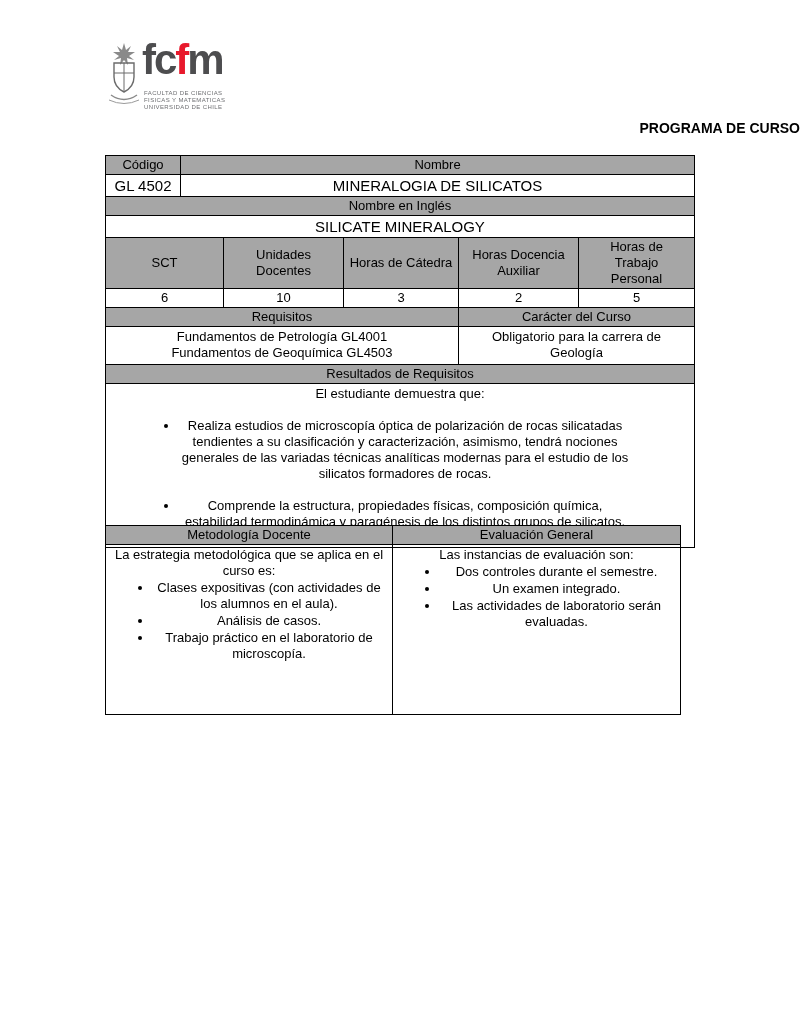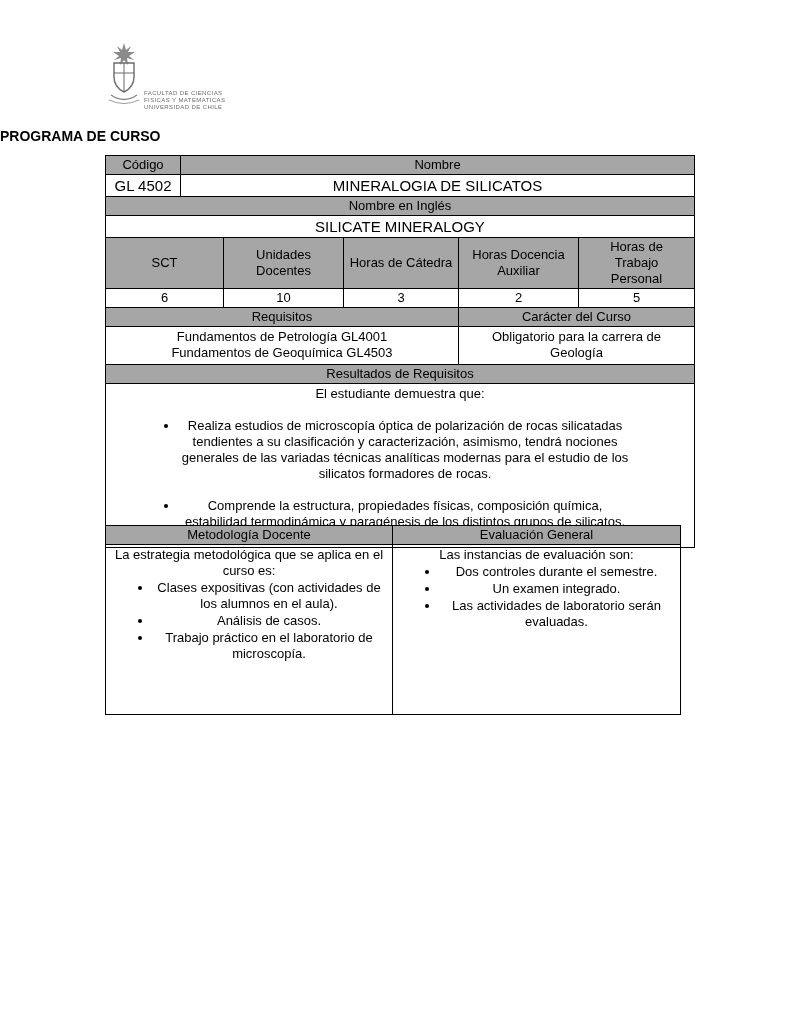--- a/index.html
+++ b/index.html
@@ -22,22 +22,22 @@
   }
   .wordmark .red { color: #e8192c; }
   .logo-caption {
     position: absolute; left: 38px; top: 48px;
     font-size: 6px; line-height: 7px; letter-spacing: 0.4px;
     color: #6d6e71; white-space: nowrap;
   }
 
   
   .doc-title {
-    position: absolute; top: 128px; left: 0; width: 800px;
-    text-align: left; font-size: 14px; font-weight: bold;
+    position: absolute; top: 120px; left: 0; width: 800px;
+    text-align: right; font-size: 14px; font-weight: bold;
   }
 
   
   .tables { position: absolute; left: 105px; top: 155px; width: 590px; }
   table { border-collapse: collapse; table-layout: fixed; width: 590px; }
   table + table { margin-top: -1px; }
   td {
     border: 1px solid #000;
     font-size: 13px; line-height: 16px;
     padding: 1px 5px;
@@ -74,20 +74,21 @@
 
   <div class="logo">
     <svg class="shield" width="36" height="64" viewBox="0 0 36 64">
       <path d="M18 1 L20 8 L25 4 L22 10 L29 10 L23 14 L28 18 L21 16 L22 23 L18 18 L14 23 L15 16 L8 18 L13 14 L7 10 L14 10 L11 4 L16 8 Z" fill="#8a8a8a"></path>
       <path d="M8 21 h20 v14 c0 9 -6 13 -10 15 c-4 -2 -10 -6 -10 -15 Z" fill="none" stroke="#6b6b6b" stroke-width="1.4"></path>
       <line x1="8" y1="31" x2="28" y2="31" stroke="#6b6b6b" stroke-width="1"></line>
       <line x1="18" y1="21" x2="18" y2="49" stroke="#6b6b6b" stroke-width="1"></line>
       <path d="M5 53 q13 9 26 0" fill="none" stroke="#8a8a8a" stroke-width="1.5"></path>
       <path d="M3 58 q15 7 30 0" fill="none" stroke="#9b9b9b" stroke-width="1"></path>
     </svg>
+    <div class="wordmark"><span>f</span><span>c</span><span class="red">f</span><span>m</span></div>
     <div class="logo-caption">
       <div>FACULTAD DE CIENCIAS</div>
       <div>FISICAS Y MATEMATICAS</div>
       <div>UNIVERSIDAD DE CHILE</div>
     </div>
   </div>
 
   <div class="doc-title">PROGRAMA DE CURSO</div>
 
   <div class="tables">

